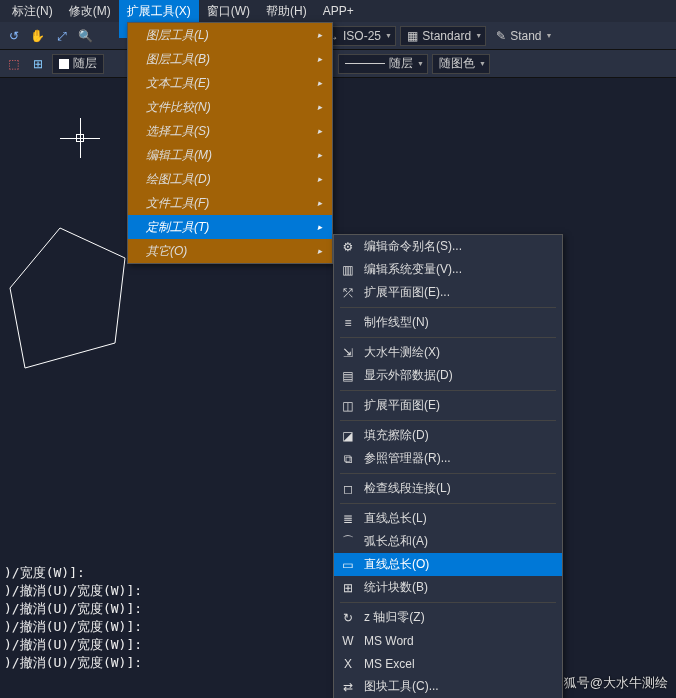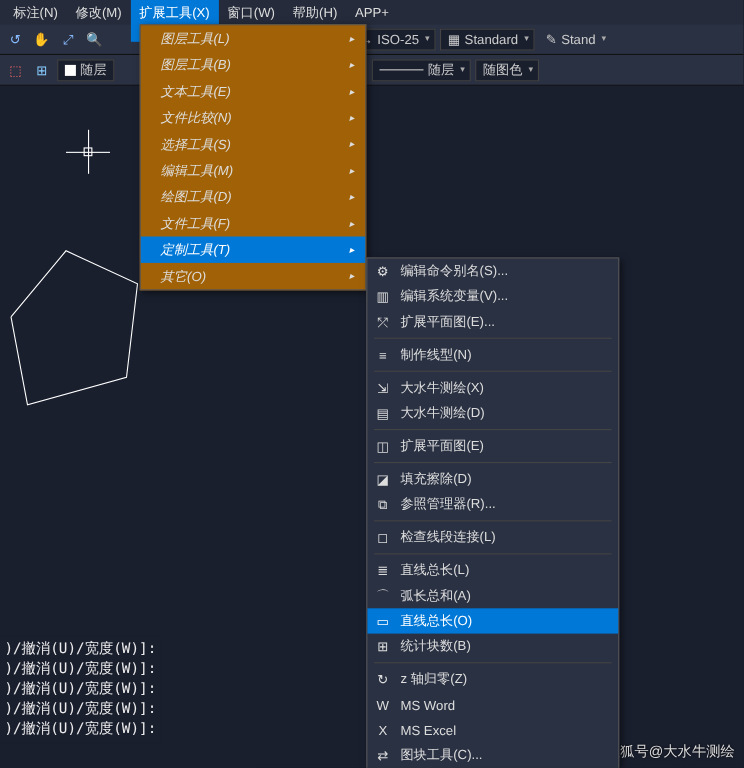--- a/index.html
+++ b/index.html
@@ -180,20 +180,21 @@
 </div>
 
 <div class="canvas">
   <div class="crosshair">
     <div class="crosshair-box"></div>
   </div>
   <svg class="pentagon" width="160" height="180">
     <polyline points="20,80 70,20 135,50 125,135 35,160 20,80" stroke="#fff" stroke-width="1" fill="none"></polyline>
   </svg>
   <div class="cmdlog" id="cmdlog">
+      <div>)/宽度(W)]:</div>
       <div>)/撤消(U)/宽度(W)]:</div>
       <div>)/撤消(U)/宽度(W)]:</div>
       <div>)/撤消(U)/宽度(W)]:</div>
       <div>)/撤消(U)/宽度(W)]:</div>
       <div>)/撤消(U)/宽度(W)]:</div>
     </div>
 </div>
 
 <div class="dropdown-menu" id="menu1">
     <div class="dropdown-item">
@@ -255,21 +256,21 @@
       <span class="sub-icon">≡</span>
       <span>制作线型(N)</span>
     </div>
     <div class="sub-sep"></div>
     <div class="sub-item">
       <span class="sub-icon">⇲</span>
       <span>大水牛测绘(X)</span>
     </div>
     <div class="sub-item">
       <span class="sub-icon">▤</span>
-      <span>大水牛测绘(D)</span>
+      <span>显示外部数据(D)</span>
     </div>
     <div class="sub-sep"></div>
     <div class="sub-item">
       <span class="sub-icon">◫</span>
       <span>扩展平面图(E)</span>
     </div>
     <div class="sub-sep"></div>
     <div class="sub-item">
       <span class="sub-icon">◪</span>
       <span>填充擦除(D)</span>

